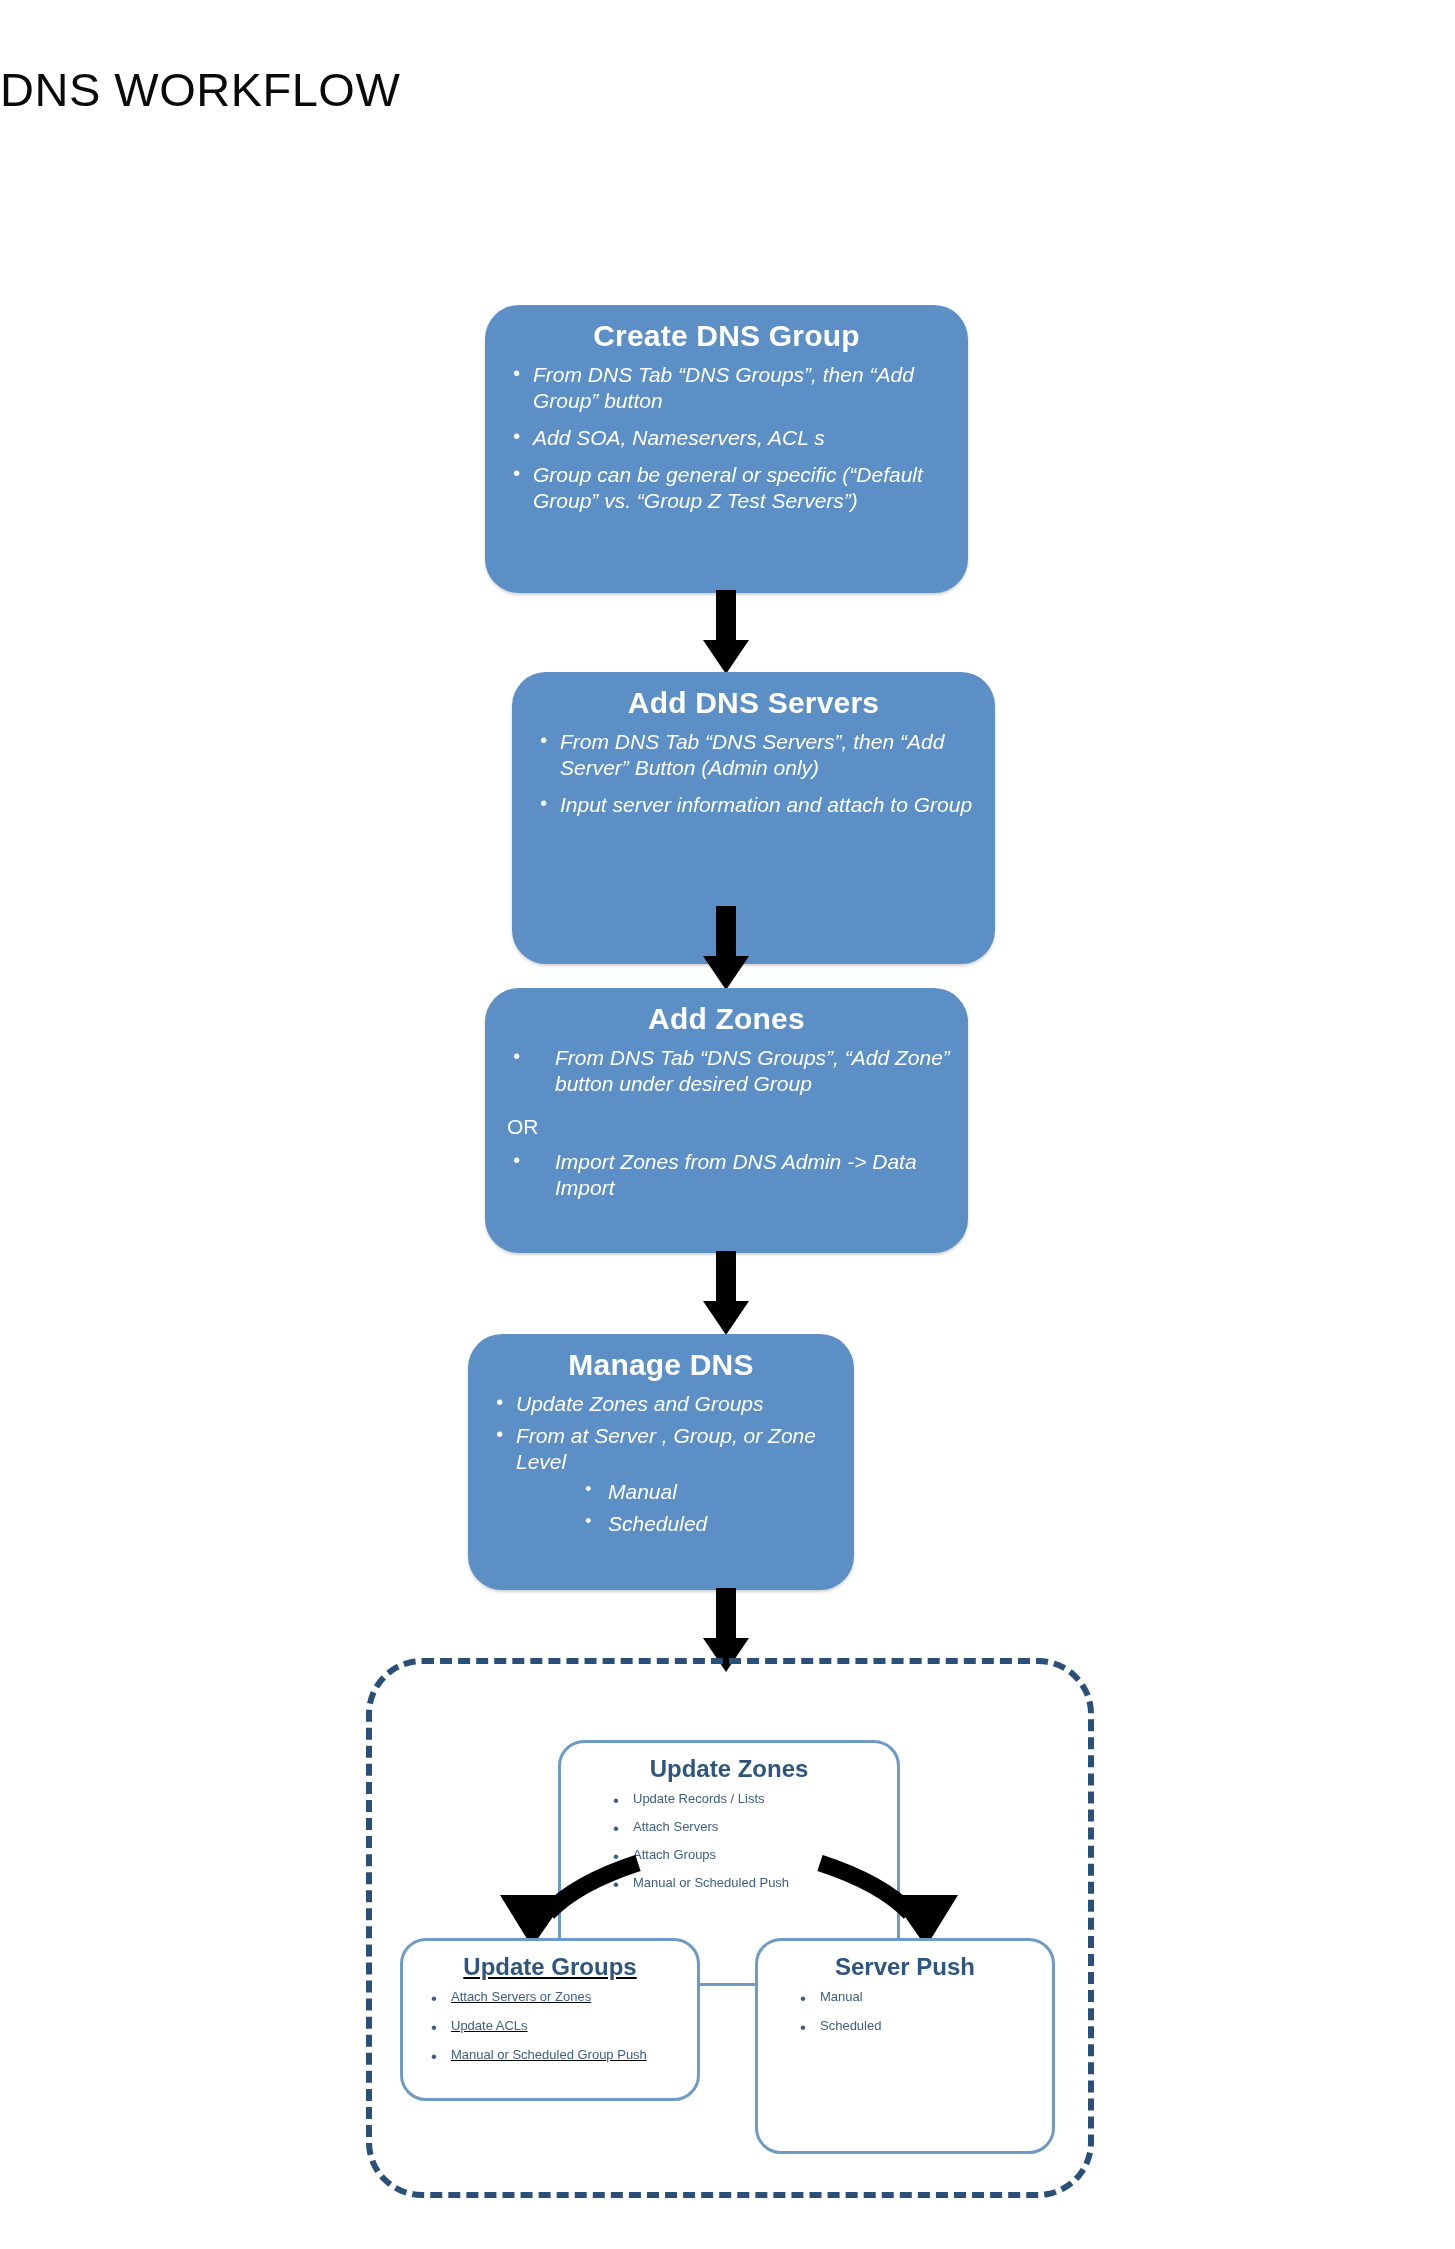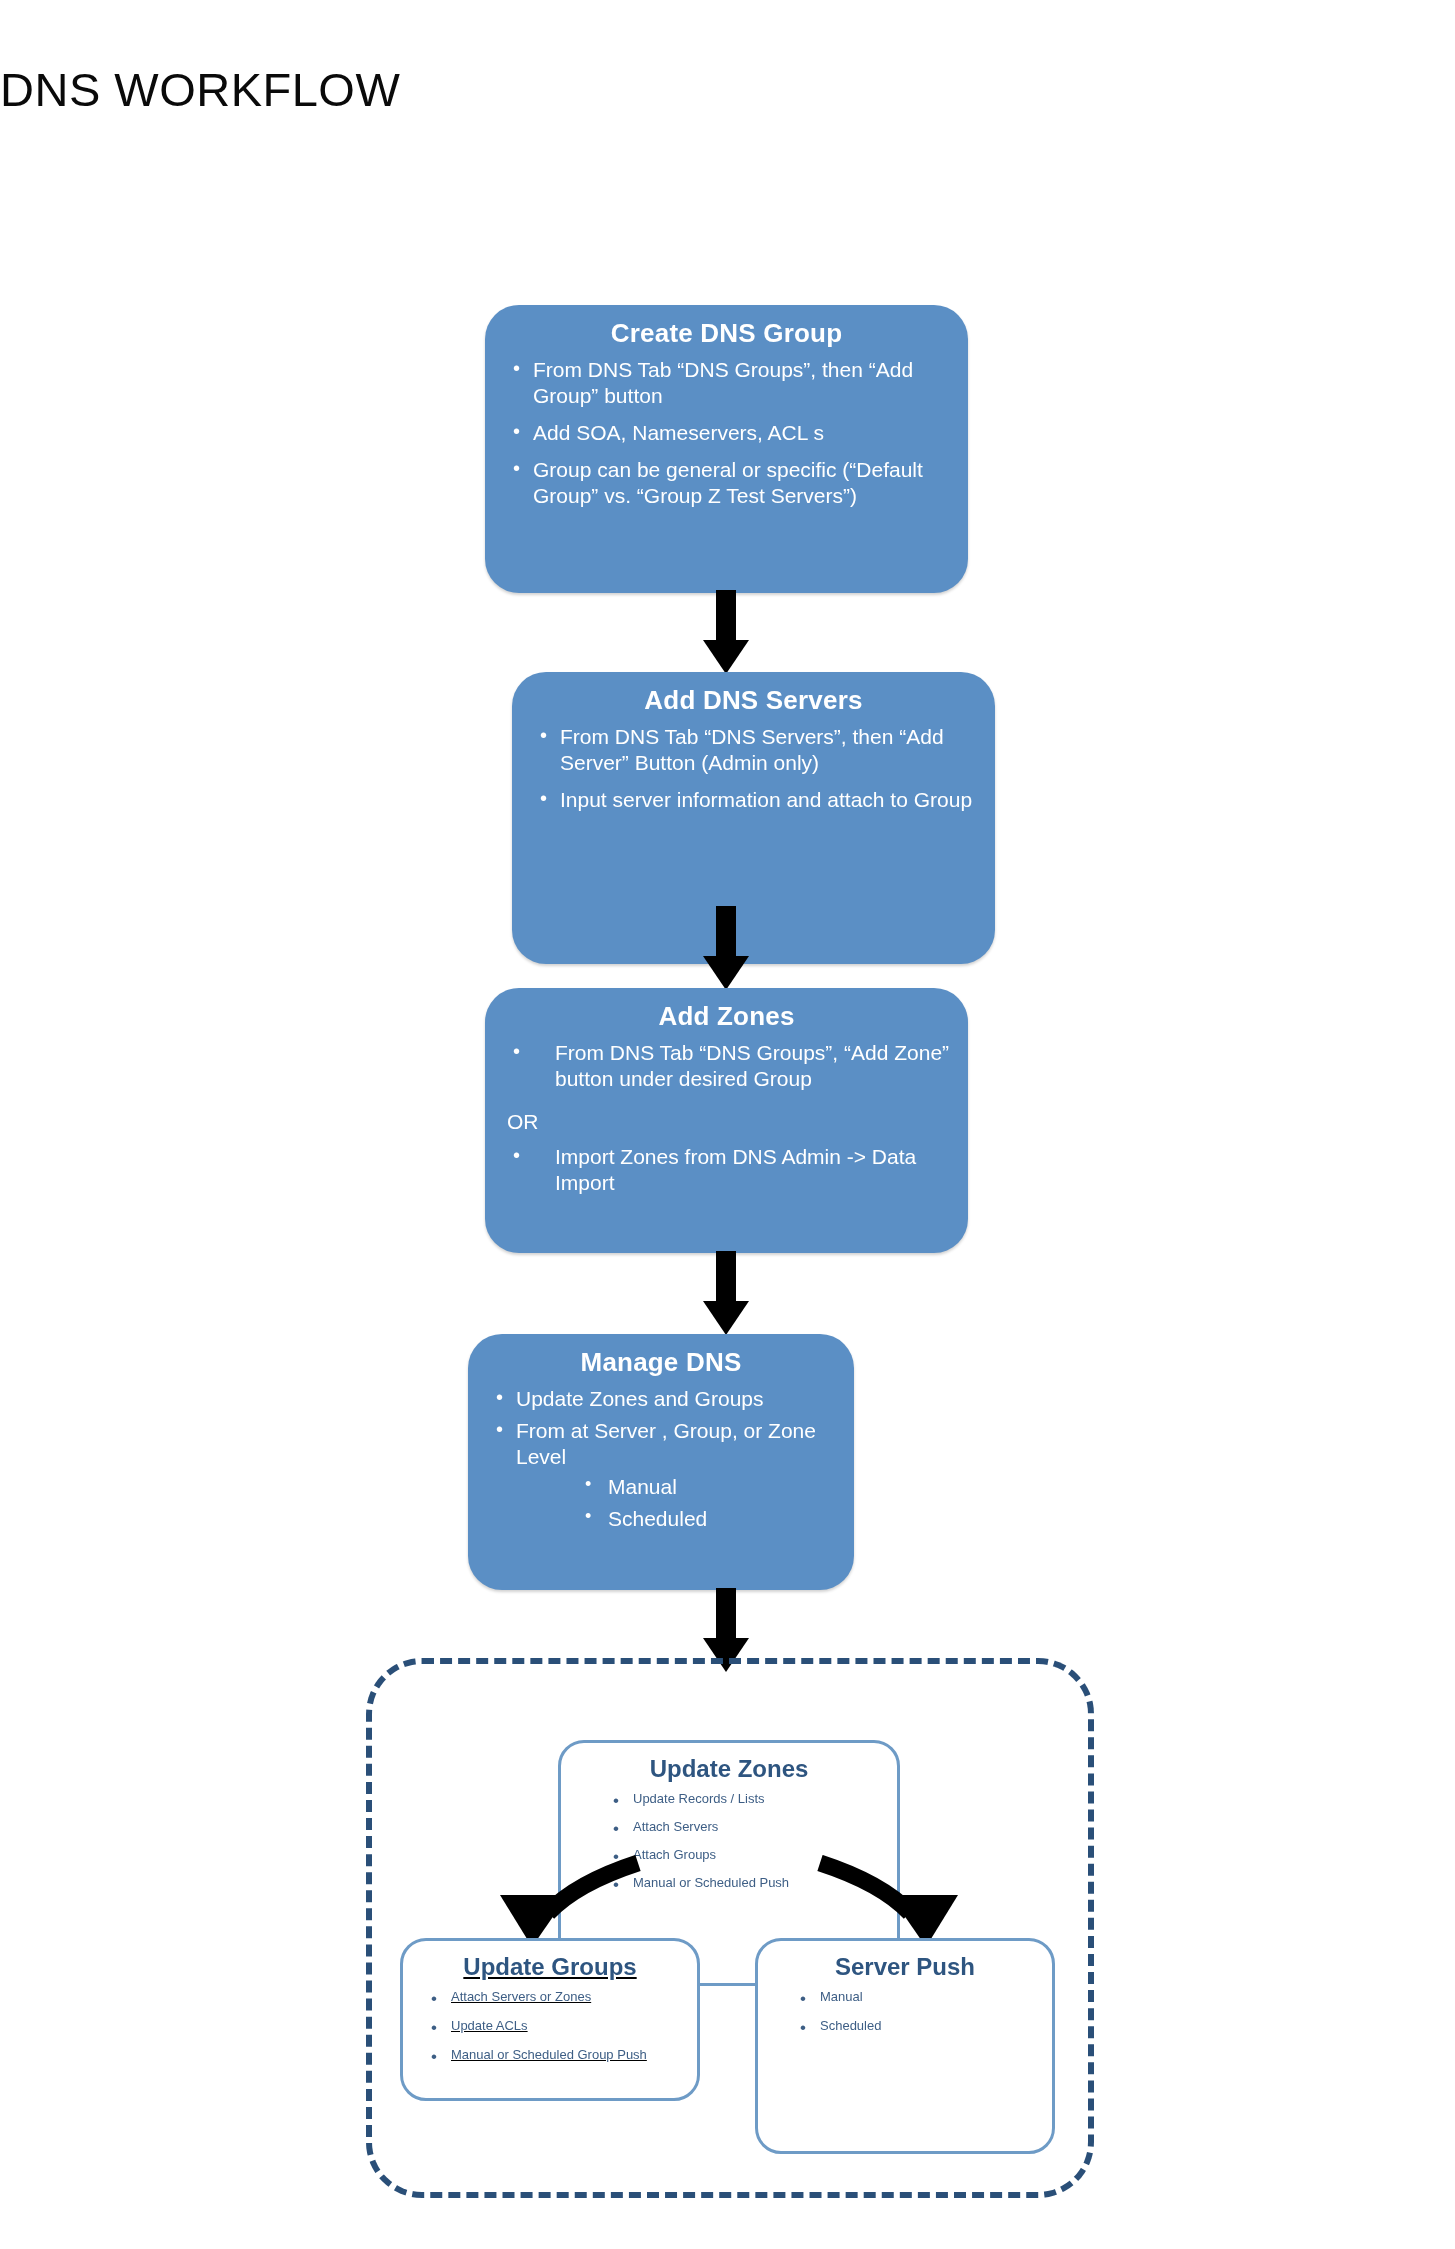--- a/index.html
+++ b/index.html
@@ -40,39 +40,40 @@
     position: absolute;
     background: #5b8fc5;
     border-radius: 34px;
     box-sizing: border-box;
     color: #ffffff;
     padding: 0;
     box-shadow: 0 2px 3px rgba(0,0,0,0.18);
   }
   .blue-box .bx-title {
     text-align: center;
-    font-size: 26px;
+    font-size: 30px;
     font-weight: bold;
     color: #ffffff;
     margin: 14px 0 8px 0;
     line-height: 1.15;
     letter-spacing: 0.2px;
   }
   .blue-box ul {
     list-style: none;
     margin: 0;
     padding: 0 18px 0 22px;
   }
   .blue-box li {
     position: relative;
     font-size: 21px;
     line-height: 1.24;
     color: #ffffff;
     margin: 0 0 11px 0;
     padding-left: 26px;
+    font-style: italic;
   }
   .blue-box li::before {
     content: "\2022";
     position: absolute;
     left: 6px;
     top: -1px;
     font-size: 20px;
     color: #ffffff;
   }
   

